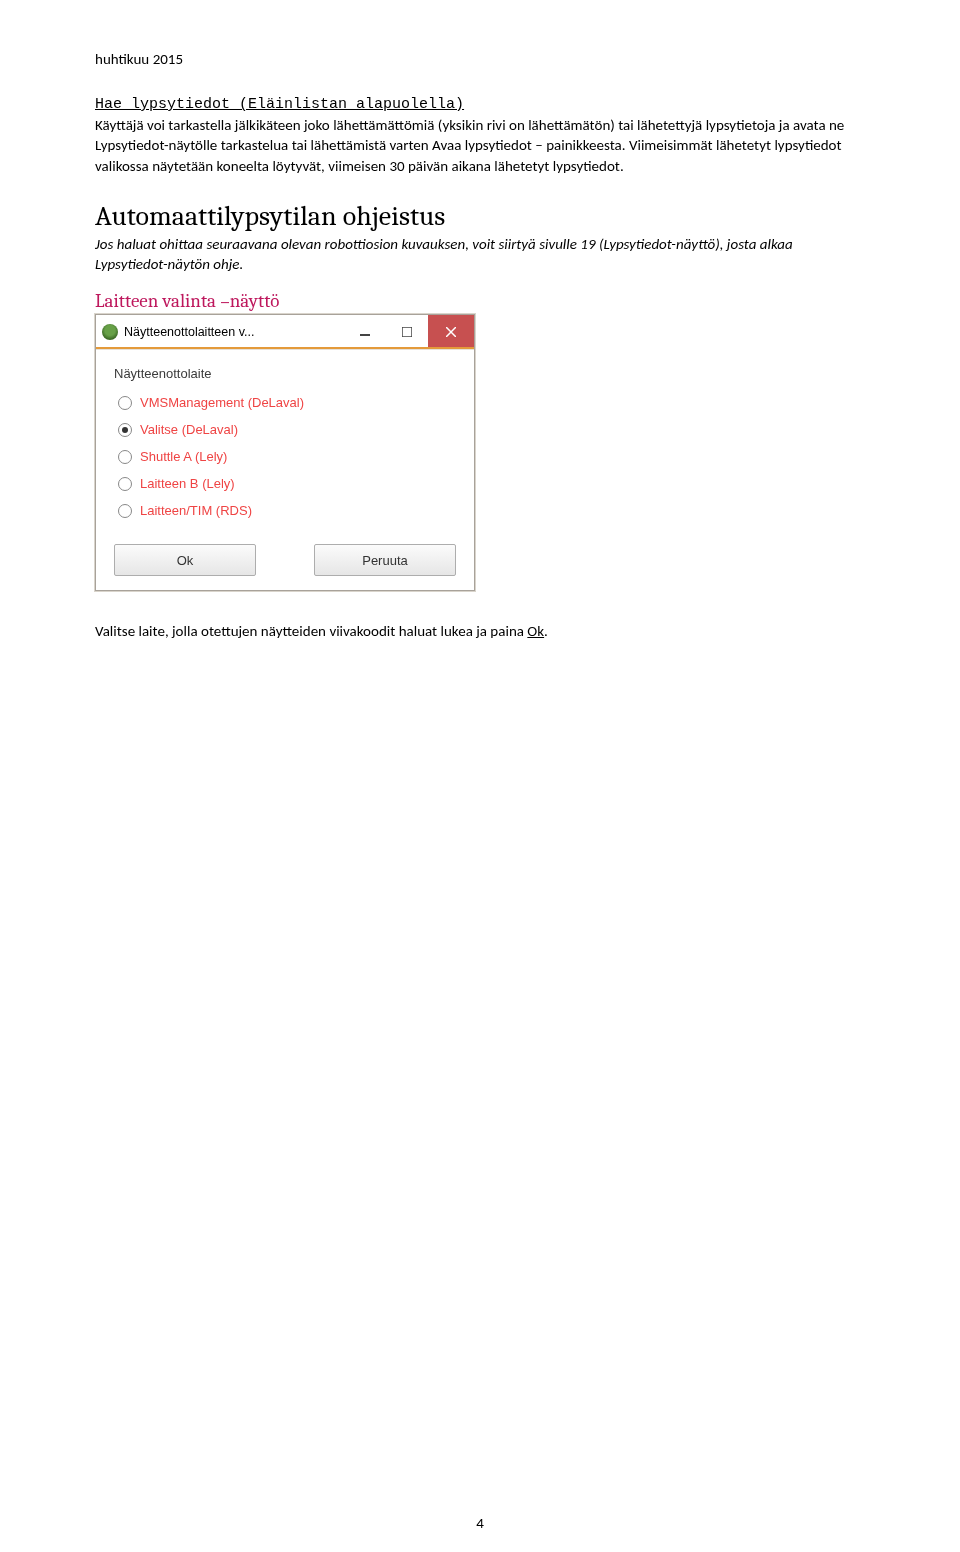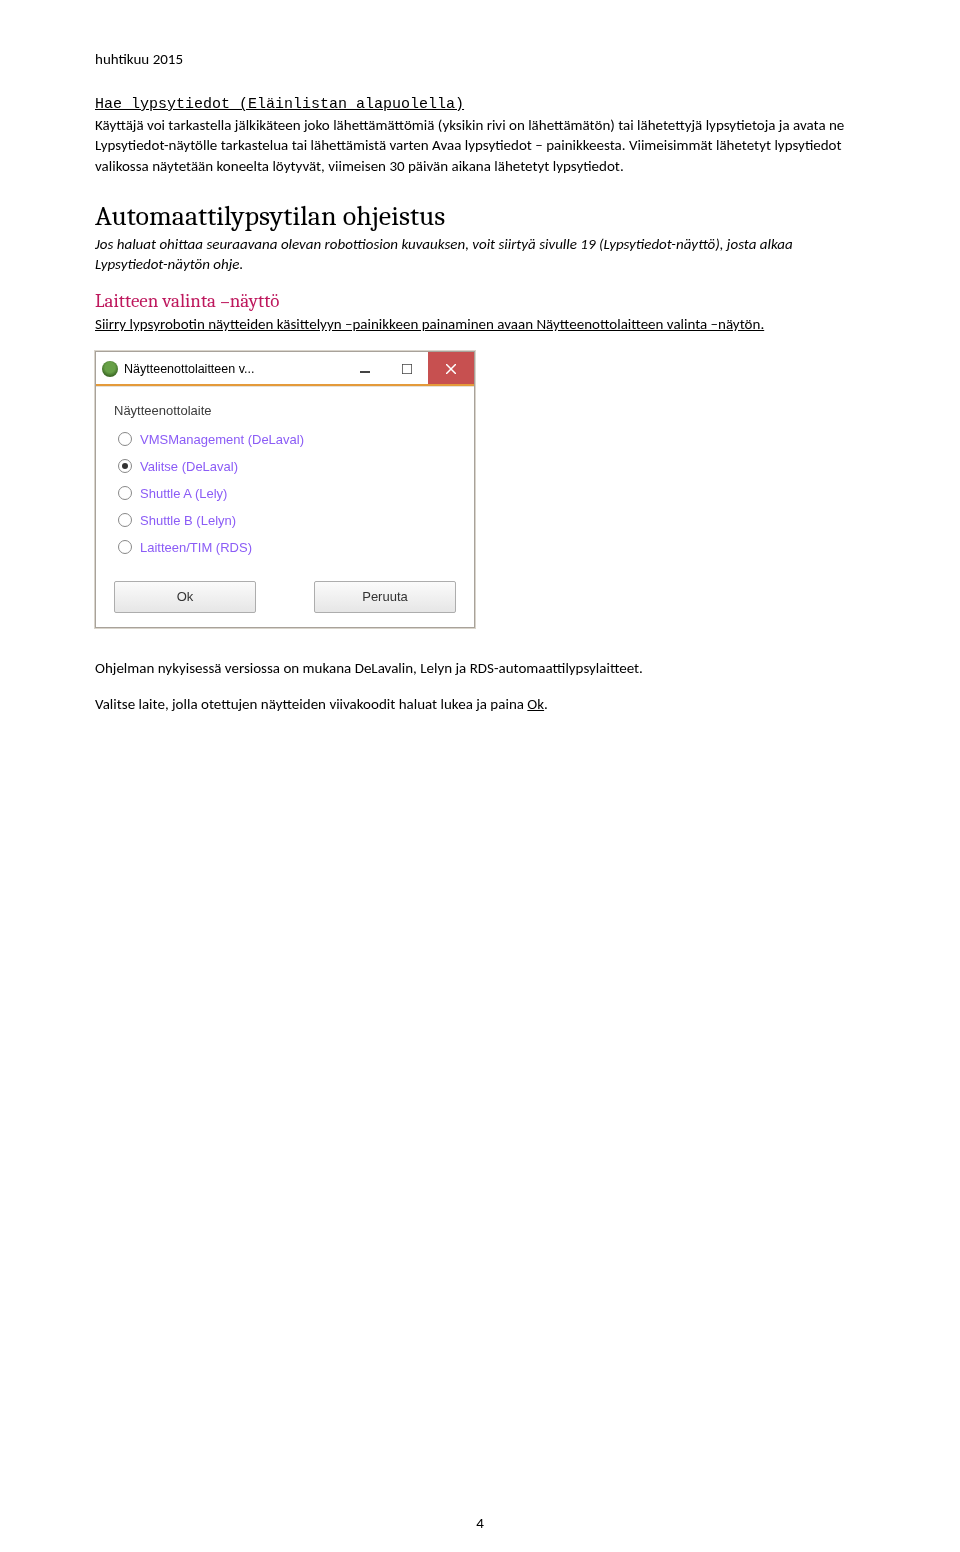--- a/index.html
+++ b/index.html
@@ -119,21 +119,21 @@
   }
   .group-label {
     font-size: 13px;
     color: #3b3b3b;
     margin-bottom: 14px;
   }
   .radio-row {
     display: flex;
     align-items: center;
     font-size: 13px;
-    color: #8b5cf6;
+    color: #ef4444;
     margin-bottom: 12px;
     padding-left: 4px;
   }
   .radio-outer {
     width: 14px;
     height: 14px;
     border: 1px solid #888888;
     border-radius: 50%;
     margin-right: 8px;
     position: relative;
@@ -185,23 +185,20 @@
 
   <div class="section-title-underline">Hae lypsytiedot  (Eläinlistan alapuolella)</div>
   <div class="body-text">Käyttäjä voi tarkastella jälkikäteen joko lähettämättömiä (yksikin rivi on lähettämätön) tai lähetettyjä lypsytietoja ja avata ne Lypsytiedot-näytölle tarkastelua tai lähettämistä varten Avaa lypsytiedot – painikkeesta. Viimeisimmät lähetetyt lypsytiedot valikossa näytetään koneelta löytyvät, viimeisen 30 päivän aikana lähetetyt lypsytiedot.</div>
 
   <div class="heading-blue-large">Automaattilypsytilan ohjeistus</div>
   <div class="body-text italic">
     <span>Jos haluat ohittaa seuraavana olevan robottiosion kuvauksen, voit siirtyä sivulle 19 (Lypsytiedot-näyttö), josta alkaa Lypsytiedot-näytön ohje.</span>
   </div>
 
   <div class="heading-blue-med">Laitteen valinta –näyttö</div>
-  <div class="body-text">
-    <span style="text-decoration:underline;">Siirry lypsyrobotin näytteiden käsittelyyn –painikkeen painaminen avaan Näytteenottolaitteen valinta –näytön.</span>
-  </div>
 
   <div class="dialog">
     <div class="dialog-titlebar">
       <div class="dialog-title-left">
         <div class="app-icon"></div>
         <div class="dialog-title-text">Näytteenottolaitteen v...</div>
       </div>
       <div class="caption-buttons">
         <div class="caption-btn minimize">
           <svg width="10" height="10">
@@ -231,33 +228,32 @@
       <div class="radio-row">
         <span class="radio-outer checked"></span>
         <span>Valitse (DeLaval)</span>
       </div>
       <div class="radio-row">
         <span class="radio-outer"></span>
         <span>Shuttle A (Lely)</span>
       </div>
       <div class="radio-row">
         <span class="radio-outer"></span>
-        <span>Shuttle B (Lelyn)</span>
+        <span>Laitteen B (Lely)</span>
       </div>
       <div class="radio-row">
         <span class="radio-outer"></span>
         <span>Laitteen/TIM (RDS)</span>
       </div>
 
       <div class="button-row">
         <div class="dlg-button">Ok</div>
         <div class="dlg-button">Peruuta</div>
       </div>
     </div>
   </div>
 
-  <div class="body-text">Ohjelman nykyisessä versiossa on mukana DeLavalin, Lelyn ja RDS-automaattilypsylaitteet.</div>
   <div class="body-text">
     <span>Valitse laite, jolla otettujen näytteiden viivakoodit haluat lukea ja paina </span><span style="text-decoration:underline;">Ok</span><span>.</span>
   </div>
 
   <div class="page-number">4</div>
 </div>
 
 </body></html>

